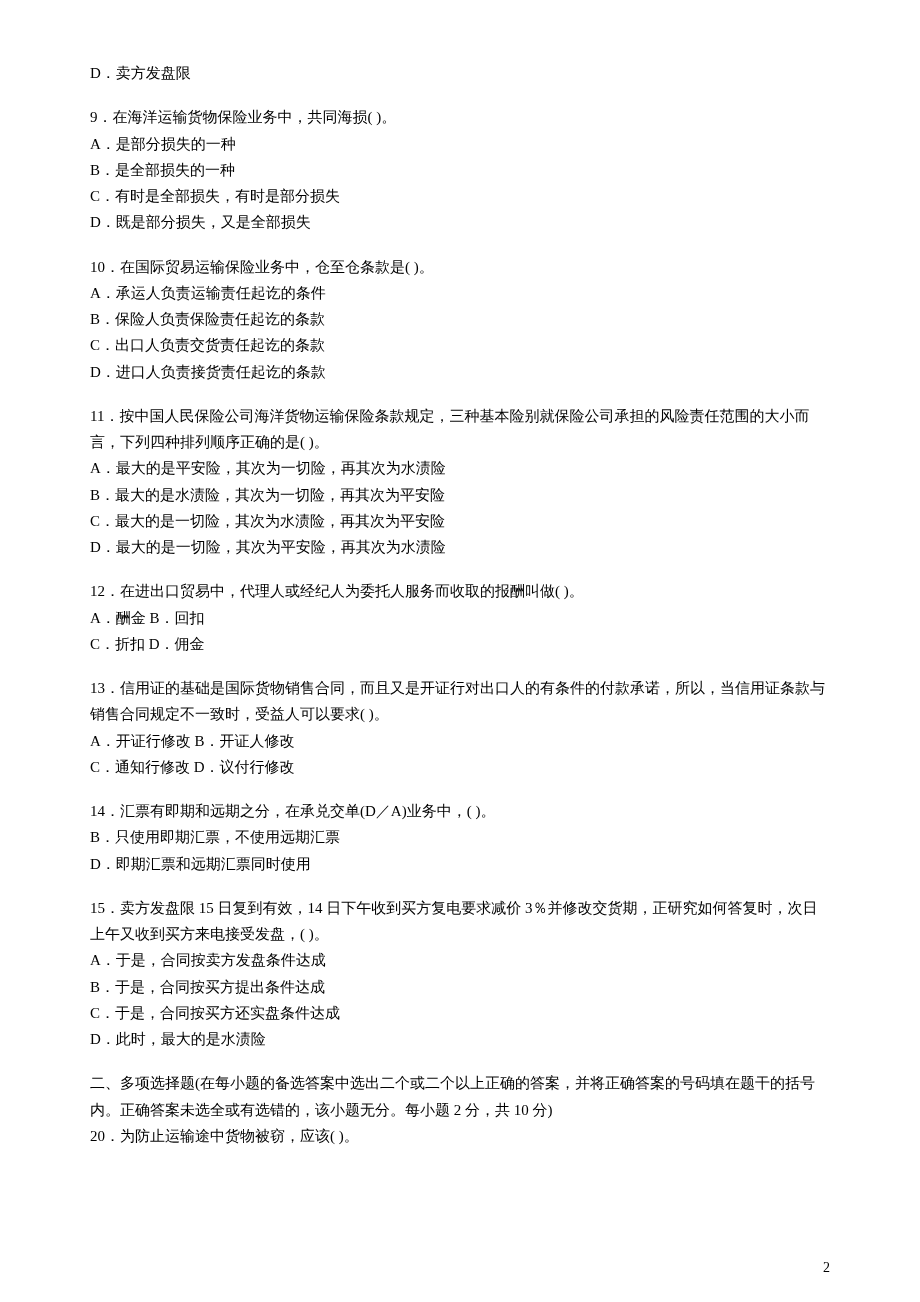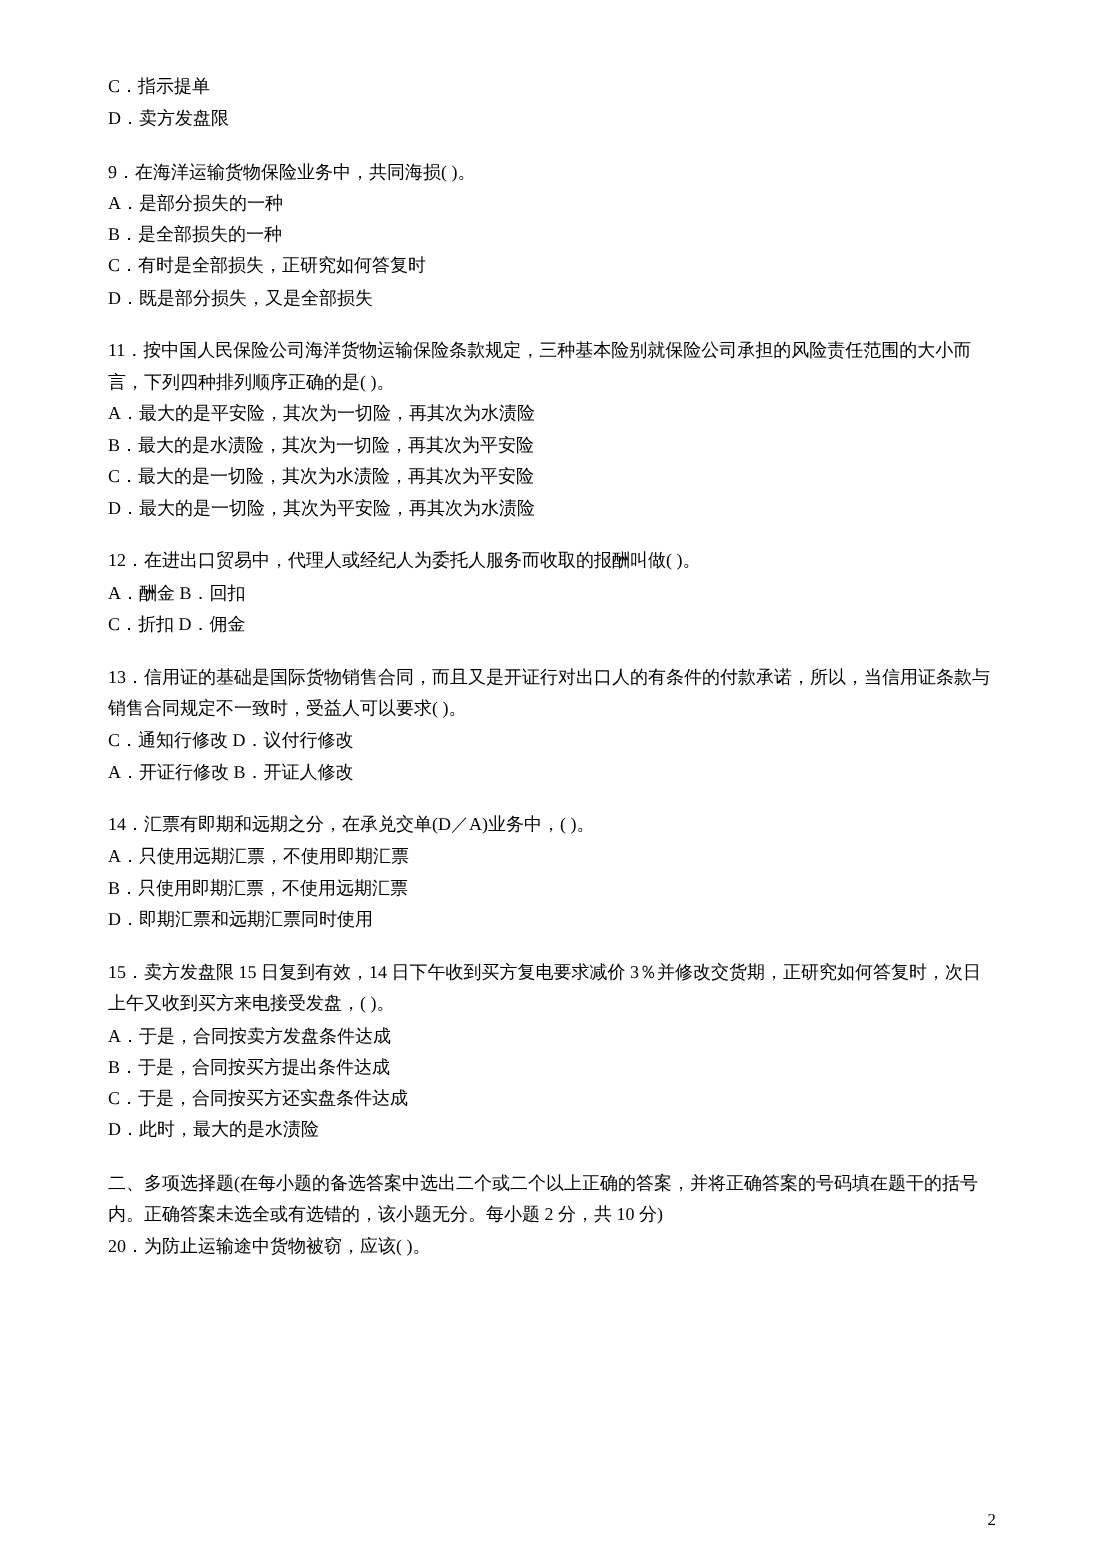--- a/index.html
+++ b/index.html
@@ -34,56 +34,61 @@
     right: 90px;
     font-size: 14px;
   }
 </style>
 </head>
 <body>
 
 <div class="page">
 
   <div class="block">
-    <div class="line">C．指示提单</div>
     <div class="line">D．卖方发盘限</div>
   </div>
 
   <div class="block">
     <div class="line">9．在海洋运输货物保险业务中，共同海损( )。</div>
     <div class="line">A．是部分损失的一种</div>
     <div class="line">B．是全部损失的一种</div>
-    <div class="line">C．有时是全部损失，正研究如何答复时</div>
+    <div class="line">C．有时是全部损失，有时是部分损失</div>
     <div class="line">D．既是部分损失，又是全部损失</div>
   </div>
 
+  <div class="block">
+    <div class="line">10．在国际贸易运输保险业务中，仓至仓条款是( )。</div>
+    <div class="line">A．承运人负责运输责任起讫的条件</div>
+    <div class="line">B．保险人负责保险责任起讫的条款</div>
+    <div class="line">C．出口人负责交货责任起讫的条款</div>
+    <div class="line">D．进口人负责接货责任起讫的条款</div>
+  </div>
 
   <div class="block">
     <div class="line">11．按中国人民保险公司海洋货物运输保险条款规定，三种基本险别就保险公司承担的风险责任范围的大小而言，下列四种排列顺序正确的是( )。</div>
     <div class="line">A．最大的是平安险，其次为一切险，再其次为水渍险</div>
     <div class="line">B．最大的是水渍险，其次为一切险，再其次为平安险</div>
     <div class="line">C．最大的是一切险，其次为水渍险，再其次为平安险</div>
     <div class="line">D．最大的是一切险，其次为平安险，再其次为水渍险</div>
   </div>
 
   <div class="block">
     <div class="line">12．在进出口贸易中，代理人或经纪人为委托人服务而收取的报酬叫做( )。</div>
     <div class="line">A．酬金 B．回扣</div>
     <div class="line">C．折扣 D．佣金</div>
   </div>
 
   <div class="block">
     <div class="line">13．信用证的基础是国际货物销售合同，而且又是开证行对出口人的有条件的付款承诺，所以，当信用证条款与销售合同规定不一致时，受益人可以要求( )。</div>
+    <div class="line">A．开证行修改 B．开证人修改</div>
     <div class="line">C．通知行修改 D．议付行修改</div>
-    <div class="line">A．开证行修改 B．开证人修改</div>
   </div>
 
   <div class="block">
     <div class="line">14．汇票有即期和远期之分，在承兑交单(D／A)业务中，( )。</div>
-    <div class="line">A．只使用远期汇票，不使用即期汇票</div>
     <div class="line">B．只使用即期汇票，不使用远期汇票</div>
     <div class="line">D．即期汇票和远期汇票同时使用</div>
   </div>
 
   <div class="block">
     <div class="line">15．卖方发盘限 15 日复到有效，14 日下午收到买方复电要求减价 3％并修改交货期，正研究如何答复时，次日上午又收到买方来电接受发盘，( )。</div>
     <div class="line">A．于是，合同按卖方发盘条件达成</div>
     <div class="line">B．于是，合同按买方提出条件达成</div>
     <div class="line">C．于是，合同按买方还实盘条件达成</div>
     <div class="line">D．此时，最大的是水渍险</div>

